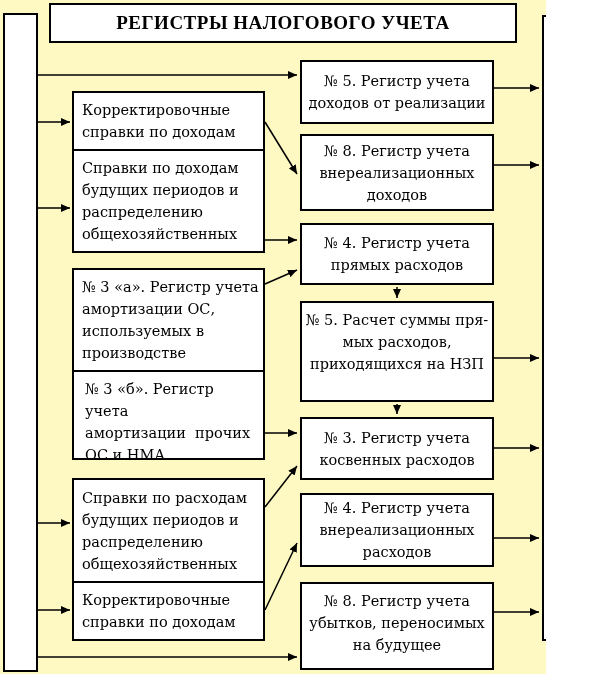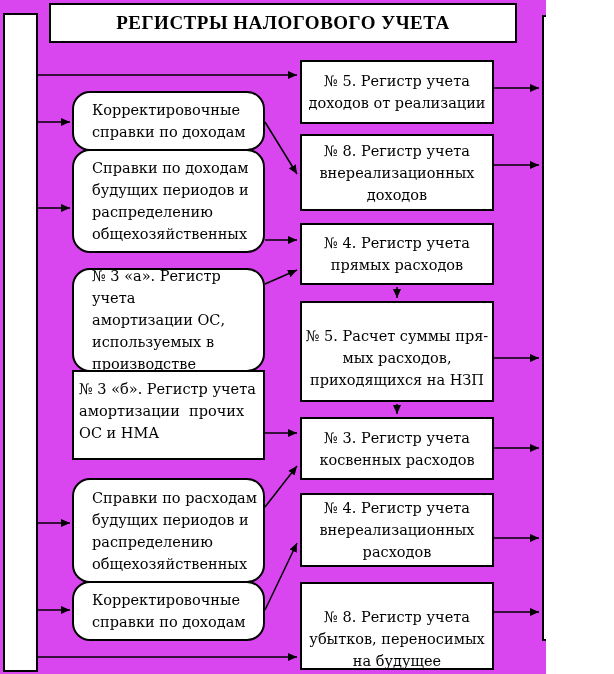--- a/index.html
+++ b/index.html
@@ -1,19 +1,19 @@
 <!DOCTYPE html>
 <html><head>
 <meta charset="utf-8">
 <style>
   html,body{margin:0;padding:0;background:#ffffff;}
   #canvas{
     position:relative;
     width:546px;height:674px;
-    background:#d946ef;
+    background:#fef9c3;
     font-family:"DejaVu Serif", serif;
     color:#000000;
     overflow:hidden;
   }
   .box{
     position:absolute;
     border:2px solid #000000;
     background:#ffffff;
     box-sizing:border-box;
     font-size:14.5px;
@@ -23,31 +23,30 @@
   .center{
     display:flex;
     align-items:center;
     justify-content:center;
     text-align:center;
   }
   .leftalign{
     display:flex;
     align-items:center;
     text-align:left;
-    padding-left:18px;
+    padding-left:8px;
     padding-right:4px;
-    border-radius:18px;
   }
   .topalign{
     text-align:center;
-    padding-top:22px;
+    padding-top:6px;
   }
   .topleft{
     text-align:left;
-    padding-left:5px;
+    padding-left:11px;
     padding-right:4px;
     padding-top:6px;
   }
   #title-box{
     font-family:"Liberation Serif", serif;
     font-weight:bold;
     font-size:19px;
     letter-spacing:0.5px;
     white-space:normal;
   }

